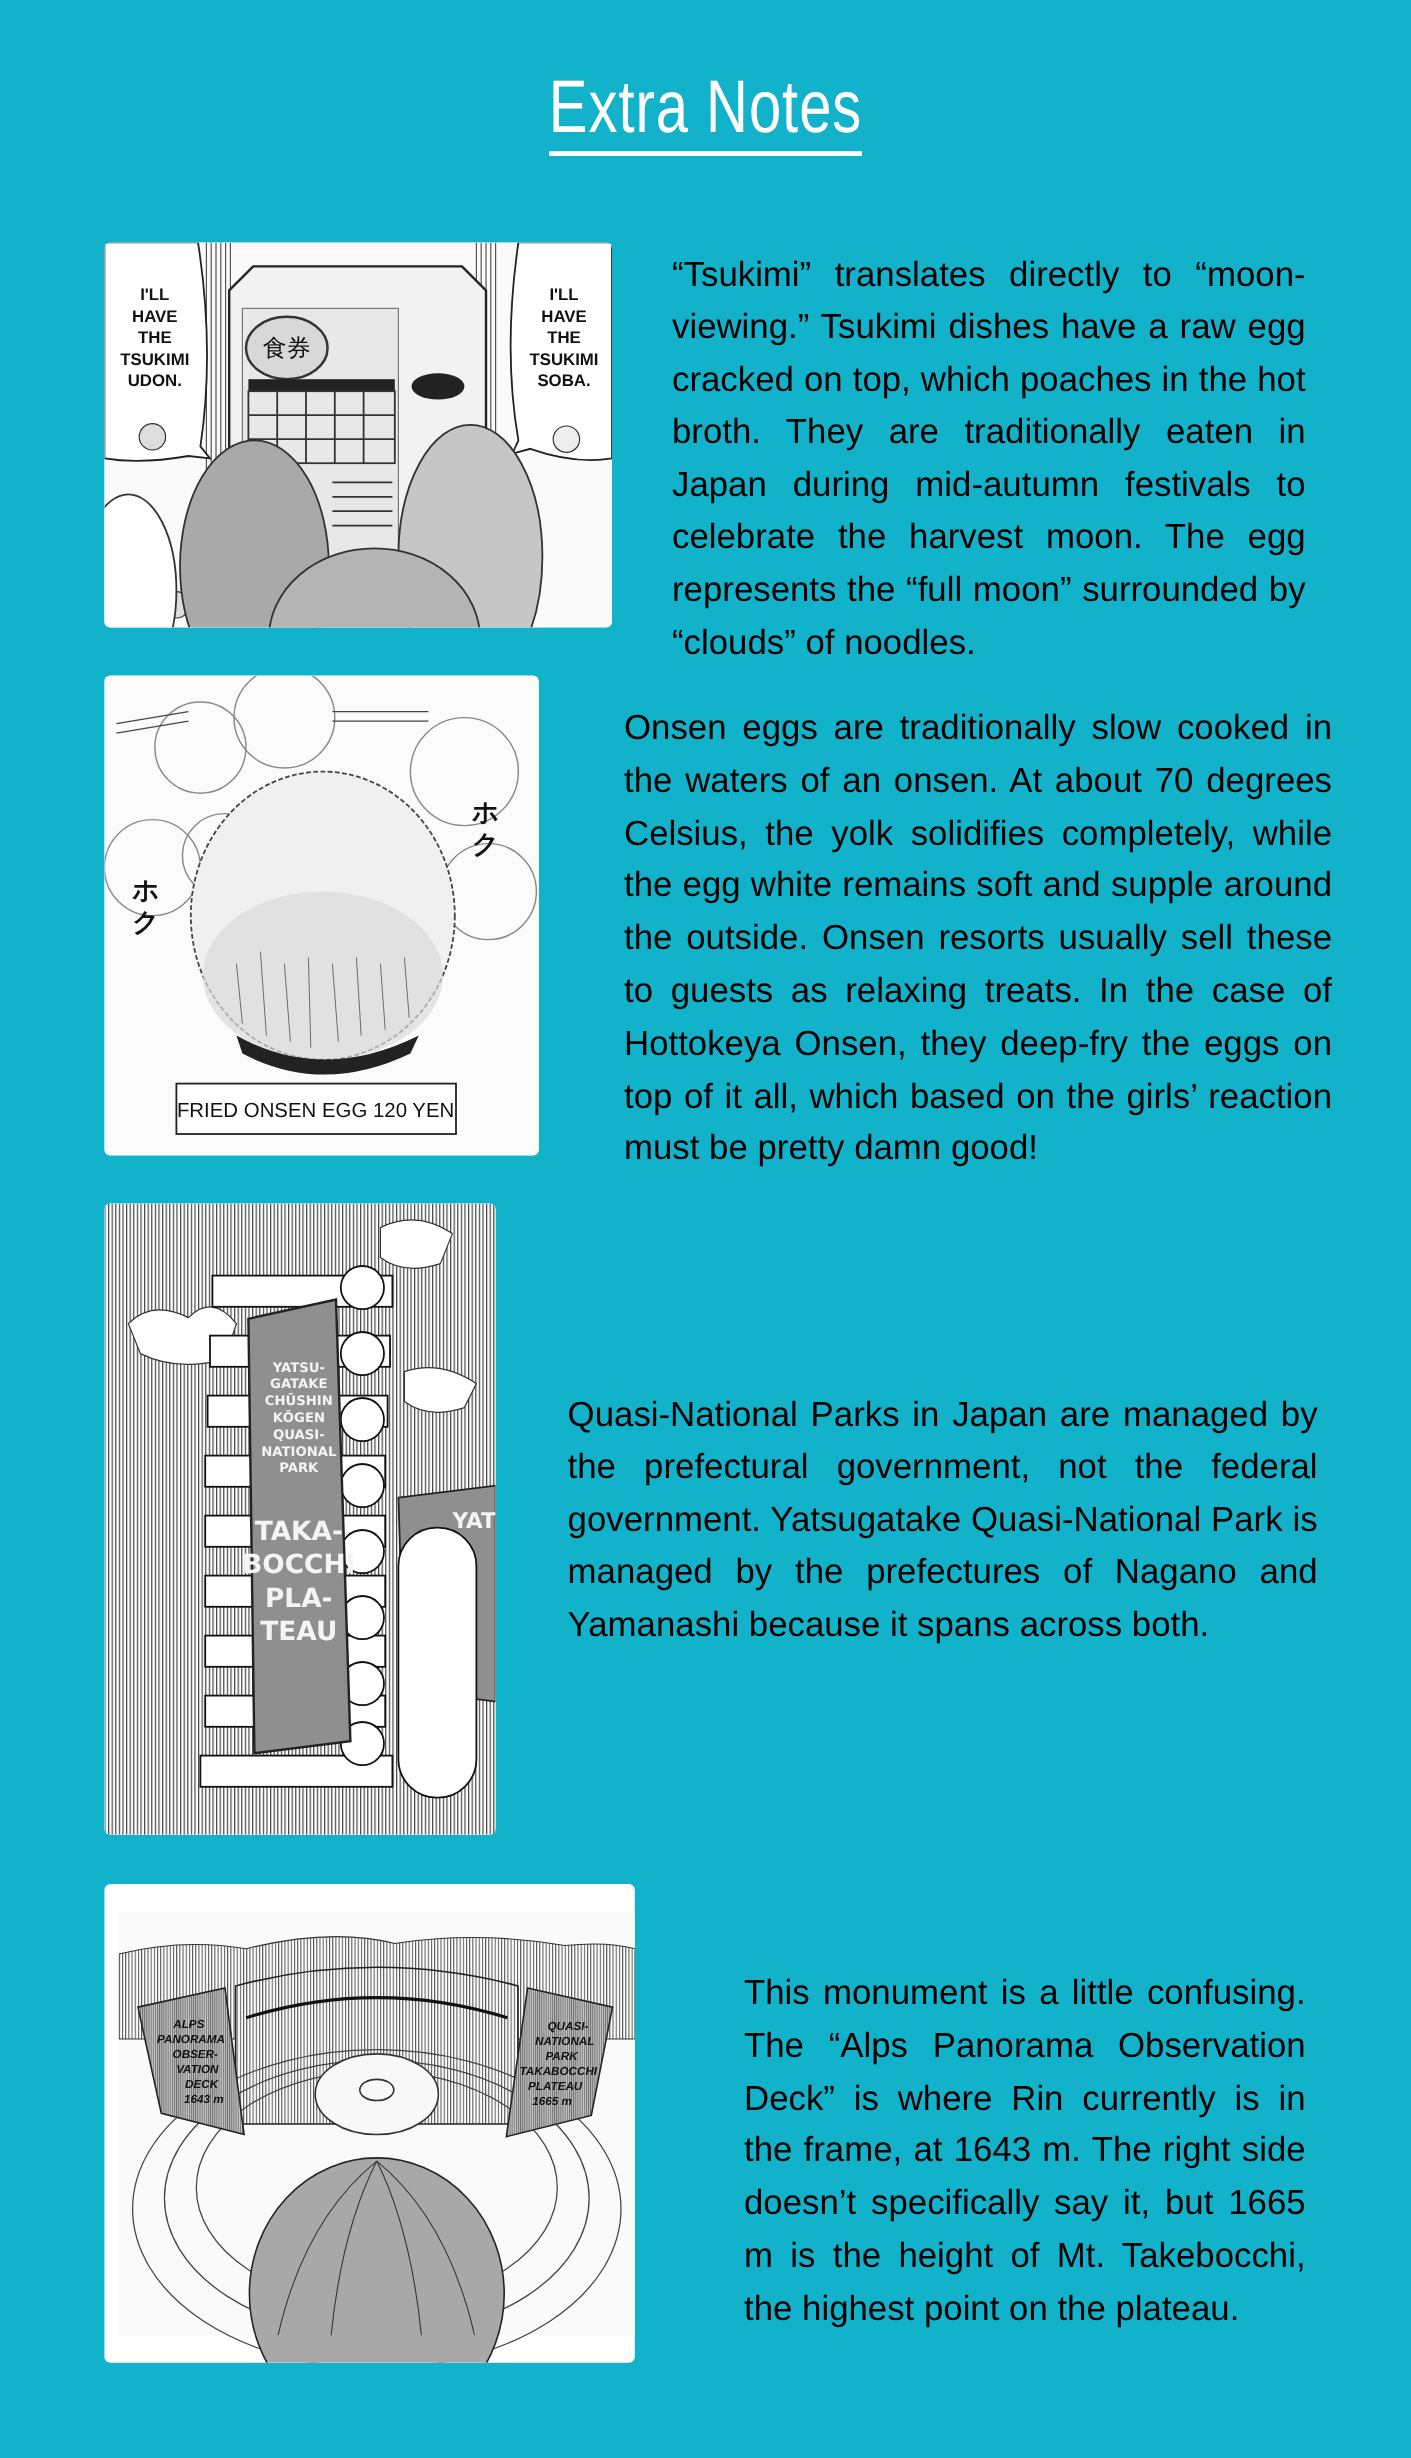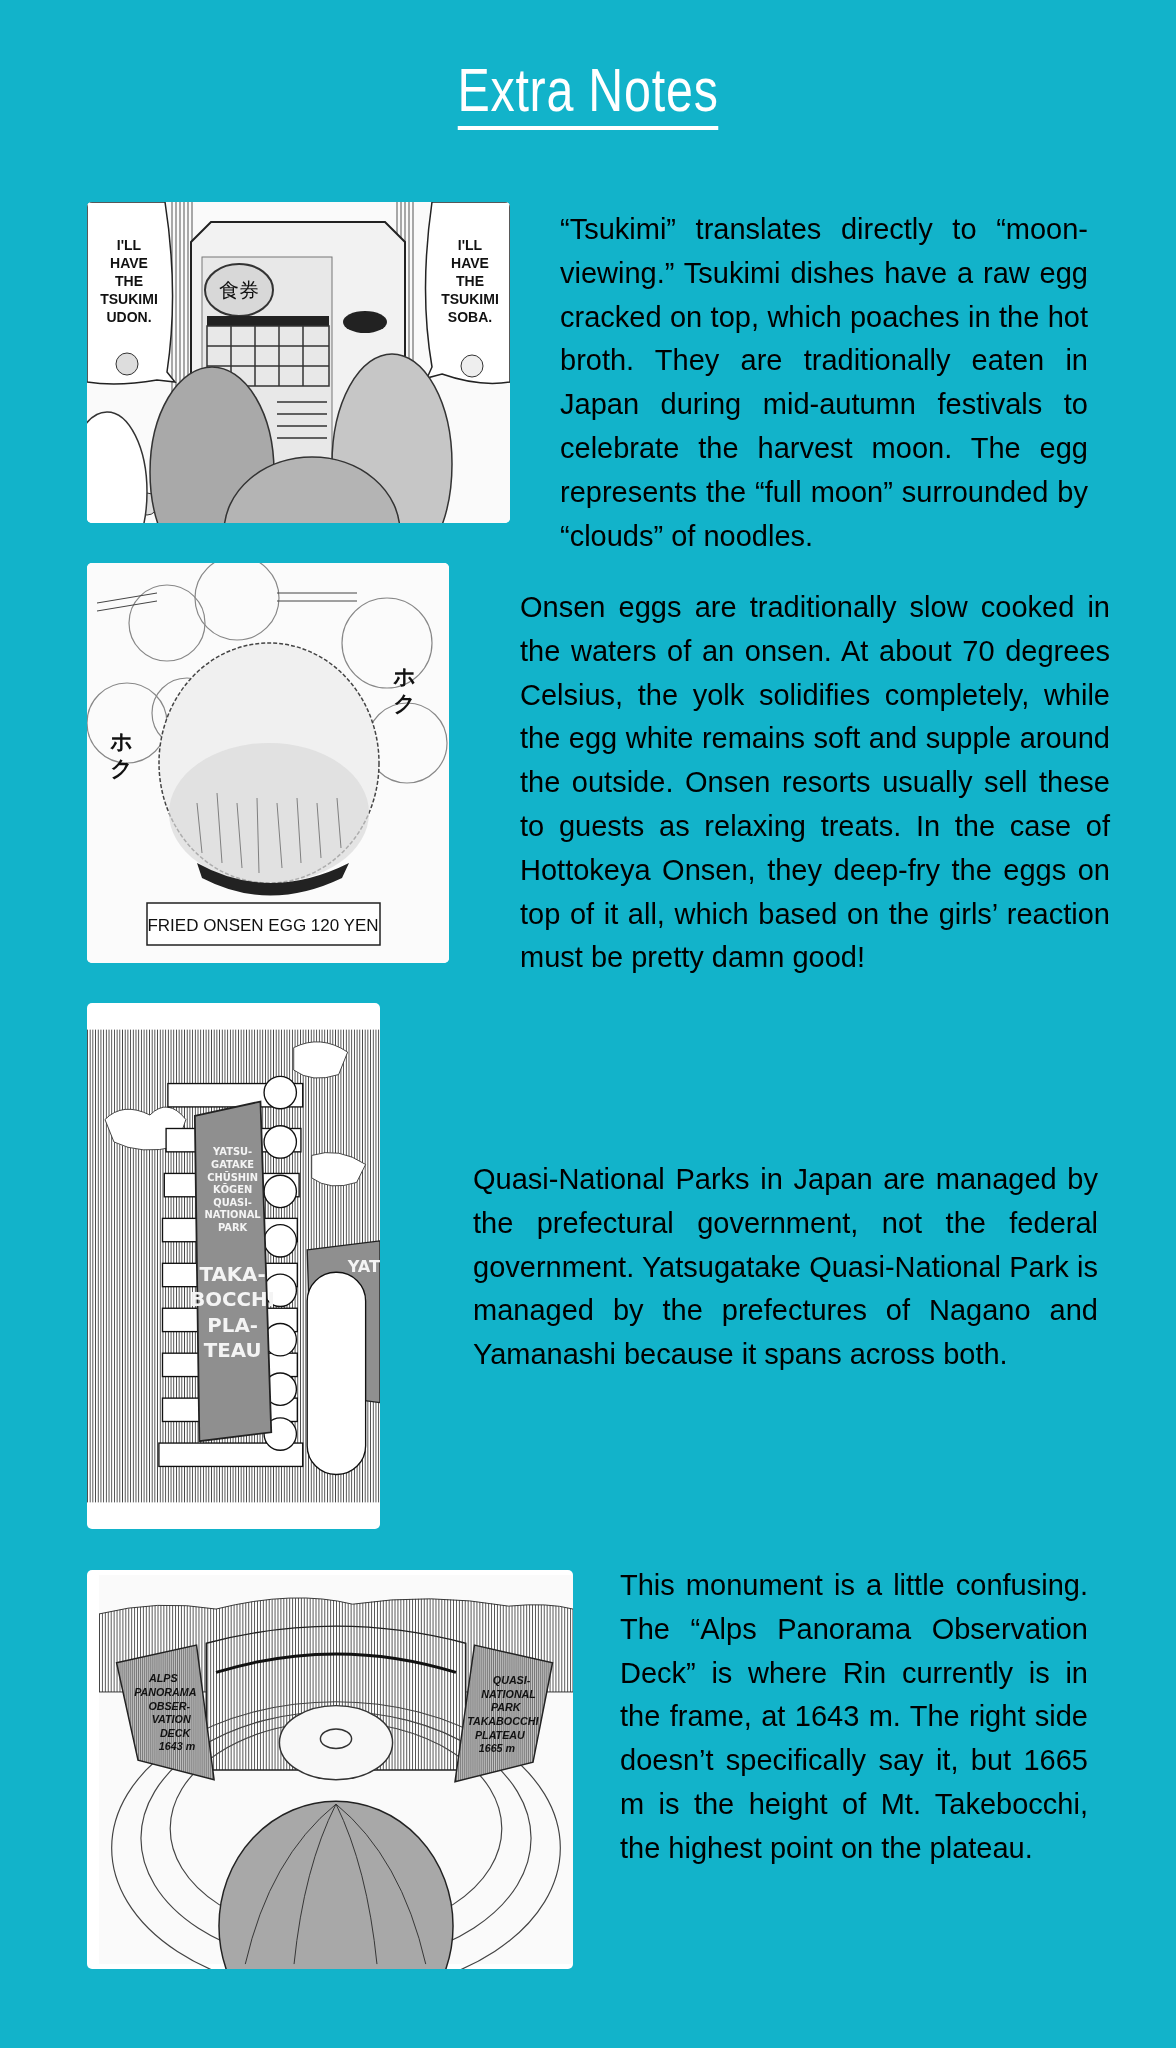--- a/index.html
+++ b/index.html
@@ -181,21 +181,21 @@
     <text x="318" y="90" font-size="22" class="manga-text" font-weight="bold" writing-mode="tb">ホク</text>
 
     <rect x="60" y="340" width="233" height="42" fill="#fff" stroke="#222" stroke-width="1.5"></rect>
     <text x="176" y="368" text-anchor="middle" font-size="17" class="manga-text">FRIED ONSEN EGG 120 YEN</text>
   </svg>
 </div>
 <div class="note" style="left:520px; top:586px; width:590px;">
   <span class="inner">Onsen eggs are traditionally slow cooked in the waters of an onsen. At about 70 degrees Celsius, the yolk solidifies completely, while the egg white remains soft and supple around the outside. Onsen resorts usually sell these to guests as relaxing treats. In the case of Hottokeya Onsen, they deep-fry the eggs on top of it all, which based on the girls’ reaction must be pretty damn good!</span>
 </div>
 
-<div class="panel" style="left:87px; top:1003px; width:293px; height:526px;">
+<div class="panel" style="left:87px; top:1003px; width:326px; height:526px;">
   <svg viewBox="0 0 326 526">
     <defs>
       <pattern id="vlines" width="3" height="3" patternUnits="userSpaceOnUse">
         <rect width="3" height="3" fill="#fff"></rect>
         <line x1="0.5" y1="0" x2="0.5" y2="3" stroke="#444" stroke-width="1"></line>
       </pattern>
       <pattern id="vlinesDense" width="2" height="2" patternUnits="userSpaceOnUse">
         <rect width="2" height="2" fill="#ddd"></rect>
         <line x1="0.5" y1="0" x2="0.5" y2="2" stroke="#333" stroke-width="0.8"></line>
       </pattern>
@@ -250,21 +250,21 @@
     <path d="M245 245 L326 235 L326 415 L250 405 Z" fill="#8f8f8f" stroke="#222" stroke-width="1.5"></path>
     <text x="290" y="270" class="sign-text" font-size="18" text-anchor="start">YATSUGAT</text>
 
     <rect x="245" y="270" width="65" height="225" rx="32" fill="#fff" stroke="#111" stroke-width="1.5"></rect>
   </svg>
 </div>
 <div class="note" style="left:463px; top:1158px; width:625px;margin-left:10px;">
   <span class="inner">Quasi-National Parks in Japan are managed by the prefectural government, not the federal government. Yatsugatake Quasi-National Park is managed by the prefectures of Nagano and Yamanashi because it spans across both.</span>
 </div>
 
-<div class="panel" style="left:87px; top:1570px; width:486px; height:399px;padding-left:12px;">
+<div class="panel" style="left:87px; top:1570px; width:442px; height:399px;padding-left:12px;">
   <svg viewBox="0 0 486 399">
     <defs>
       <pattern id="vl4" width="3" height="3" patternUnits="userSpaceOnUse">
         <rect width="3" height="3" fill="#fff"></rect>
         <line x1="0.5" y1="0" x2="0.5" y2="3" stroke="#555" stroke-width="1"></line>
       </pattern>
       <pattern id="vl4g" width="2" height="2" patternUnits="userSpaceOnUse">
         <rect width="2" height="2" fill="#c4c4c4"></rect>
         <line x1="0.5" y1="0" x2="0.5" y2="2" stroke="#555" stroke-width="0.7"></line>
       </pattern>
@@ -307,15 +307,15 @@
 
     <ellipse cx="243" cy="360" rx="120" ry="128" fill="#a8a8a8" stroke="#222" stroke-width="1.5"></ellipse>
     <g fill="none" stroke="#333" stroke-width="1">
       <path d="M243 235 Q210 300 200 399"></path>
         <path d="M243 235 Q275 300 285 399"></path>
       <path d="M243 235 Q175 290 150 399"></path>
         <path d="M243 235 Q310 290 335 399"></path>
     </g>
   </svg>
 </div>
-<div class="note" style="left:620px; top:1564px; width:468px;">
+<div class="note" style="left:620px; top:1640px; width:468px;">
   <span class="inner">This monument is a little confusing. The “Alps Panorama Observation Deck” is where Rin currently is in the frame, at 1643 m. The right side doesn’t specifically say it, but 1665 m is the height of Mt. Takebocchi, the highest point on the plateau.</span>
 </div>
 
 </body></html>

